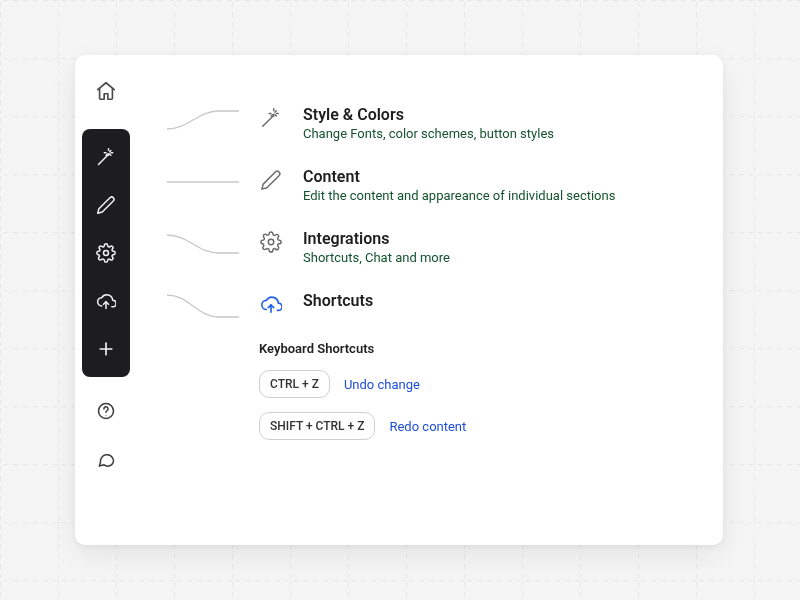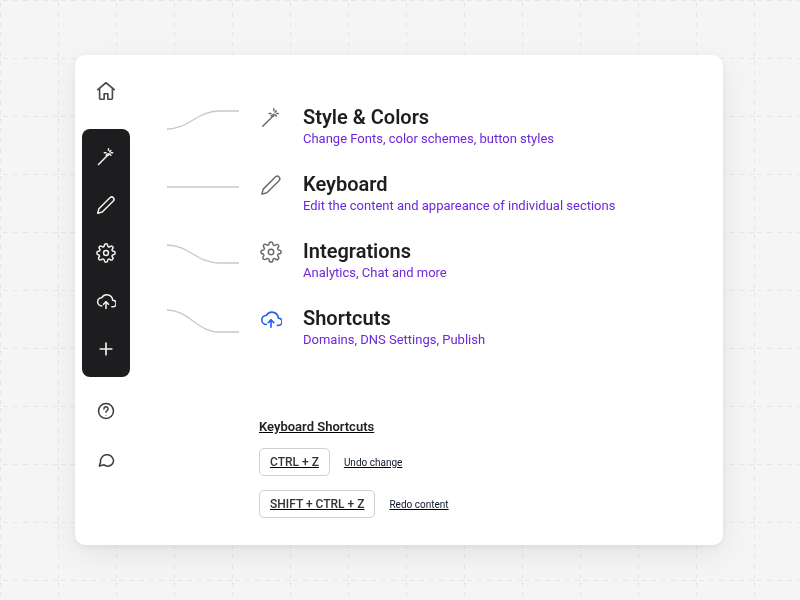--- a/index.html
+++ b/index.html
@@ -70,42 +70,41 @@
   .legend-row {
     display:flex; align-items:flex-start; gap:18px;
   }
   .connector { flex:0 0 72px; height:30px; }
   .legend-icon {
     flex:0 0 28px; display:flex; align-items:flex-start; justify-content:center; color:#6a6a6a;
     padding-top:2px;
   }
   .legend-icon.accent { color:#2563eb; }
   .legend-text h4 {
-    font-size:20px; font-weight:600; color:#1e1e1e; margin-bottom:2px;
+    font-size:16px; font-weight:600; color:#1e1e1e; margin-bottom:2px;
   }
   .legend-text p {
-    font-size:13px; color:#6d28d9; font-weight:400;text-align:center;
+    font-size:13px; color:#14532d; font-weight:400;text-align:center;
   }
 
   .shortcuts {
-    margin-top: 72px;
+    margin-top: 20px;
     padding-left: 92px;
-    text-decoration: underline;
   }
   .shortcuts h5 {
     font-size:13px; font-weight:600; color:#222; margin-bottom:14px;
   }
   .kb-row { display:flex; align-items:center; gap:14px; margin-bottom:14px; }
   .kbd {
     font-size:12px; font-weight:500; color:#333;
-    border:1px solid #d0d0d0; border-radius:5px;
+    border:1px solid #d0d0d0; border-radius:10px;
     padding:6px 10px;
     background:#fff;
   }
-  .kb-label { font-size:10px; color:#0f172a; }
+  .kb-label { font-size:13px; color:#1d4ed8; }
 </style>
 </head>
 <body>
 
 <svg class="grid-bg" width="800" height="600">
   <defs>
     <pattern id="cell" width="58" height="58" patternUnits="userSpaceOnUse">
       <path d="M58 0 L0 0 L0 58" fill="none" stroke="#d9d9d9" stroke-width="1" stroke-dasharray="5 5"></path>
     </pattern>
   </defs>
@@ -205,55 +204,54 @@
       <div class="legend-row">
         <svg class="connector" viewBox="0 0 72 30">
             <path d="M0 15 L72 15" fill="none" stroke="#c8c8c8" stroke-width="1.3"></path>
           </svg>
         <div class="legend-icon">
           <svg width="22" height="22" viewBox="0 0 24 24" fill="none" stroke="currentColor" stroke-width="1.6" stroke-linecap="round" stroke-linejoin="round">
               <path d="M17 3a2.85 2.85 0 0 1 4 4L7.5 20.5 2 22l1.5-5.5Z"></path>
             </svg>
         </div>
         <div class="legend-text">
-          <h4>Keyboard</h4>
+          <h4>Content</h4>
           <p>Edit the content and appareance of individual sections</p>
         </div>
       </div>
 
       <div class="legend-row">
         <svg class="connector" viewBox="0 0 72 30">
             <path d="M0 6 C 22 6, 30 24, 52 24 L72 24" fill="none" stroke="#c8c8c8" stroke-width="1.3"></path>
           </svg>
         <div class="legend-icon">
           <svg width="22" height="22" viewBox="0 0 24 24" fill="none" stroke="currentColor" stroke-width="1.6" stroke-linecap="round" stroke-linejoin="round">
               <circle cx="12" cy="12" r="3"></circle>
               <path d="M19.4 15a1.7 1.7 0 0 0 .34 1.87l.06.06a2 2 0 1 1-2.83 2.83l-.06-.06a1.7 1.7 0 0 0-1.87-.34 1.7 1.7 0 0 0-1 1.56V21a2 2 0 1 1-4 0v-.09a1.7 1.7 0 0 0-1.11-1.56 1.7 1.7 0 0 0-1.87.34l-.6.06a2 2 0 1 1-2.83-2.83l.06-.06a1.7 1.7 0 0 0 .34-1.87 1.7 1.7 0 0 0-1.56-1H3a2 2 0 1 1 0-4h.09a1.7 1.7 0 0 0 1.56-1.11 1.7 1.7 0 0 0-.34-1.87l-.06-.06a2 2 0 1 1 2.83-2.83l.06.06a1.7 1.7 0 0 0 1.87.34H9a1.7 1.7 0 0 0 1-1.56V3a2 2 0 1 1 4 0v.09a1.7 1.7 0 0 0 1 1.56 1.7 1.7 0 0 0 1.87-.34l.06-.06a2 2 0 1 1 2.83 2.83l-.06.06a1.7 1.7 0 0 0-.34 1.87V9a1.7 1.7 0 0 0 1.56 1H21a2 2 0 1 1 0 4h-.09a1.7 1.7 0 0 0-1.56 1Z"></path>
             </svg>
         </div>
         <div class="legend-text">
           <h4>Integrations</h4>
-          <p>Analytics, Chat and more</p>
+          <p>Shortcuts, Chat and more</p>
         </div>
       </div>
 
       <div class="legend-row">
         <svg class="connector" viewBox="0 0 72 30">
             <path d="M0 4 C 22 4, 30 26, 52 26 L72 26" fill="none" stroke="#c8c8c8" stroke-width="1.3"></path>
           </svg>
         <div class="legend-icon accent">
           <svg width="22" height="22" viewBox="0 0 24 24" fill="none" stroke="currentColor" stroke-width="1.8" stroke-linecap="round" stroke-linejoin="round">
               <path d="M7 18a5 5 0 0 1 0-10 7 7 0 0 1 13 3 4 4 0 0 1 0 8h-1"></path>
               <path d="M12 13v8"></path>
               <path d="m9 16 3-3 3 3"></path>
             </svg>
         </div>
         <div class="legend-text">
           <h4>Shortcuts</h4>
-          <p>Domains, DNS Settings, Publish</p>
         </div>
       </div>
 
     </div>
 
     <div class="shortcuts">
       <h5>Keyboard Shortcuts</h5>
       <div class="kb-row">
         <span class="kbd">CTRL + Z</span>
         <span class="kb-label">Undo change</span>

